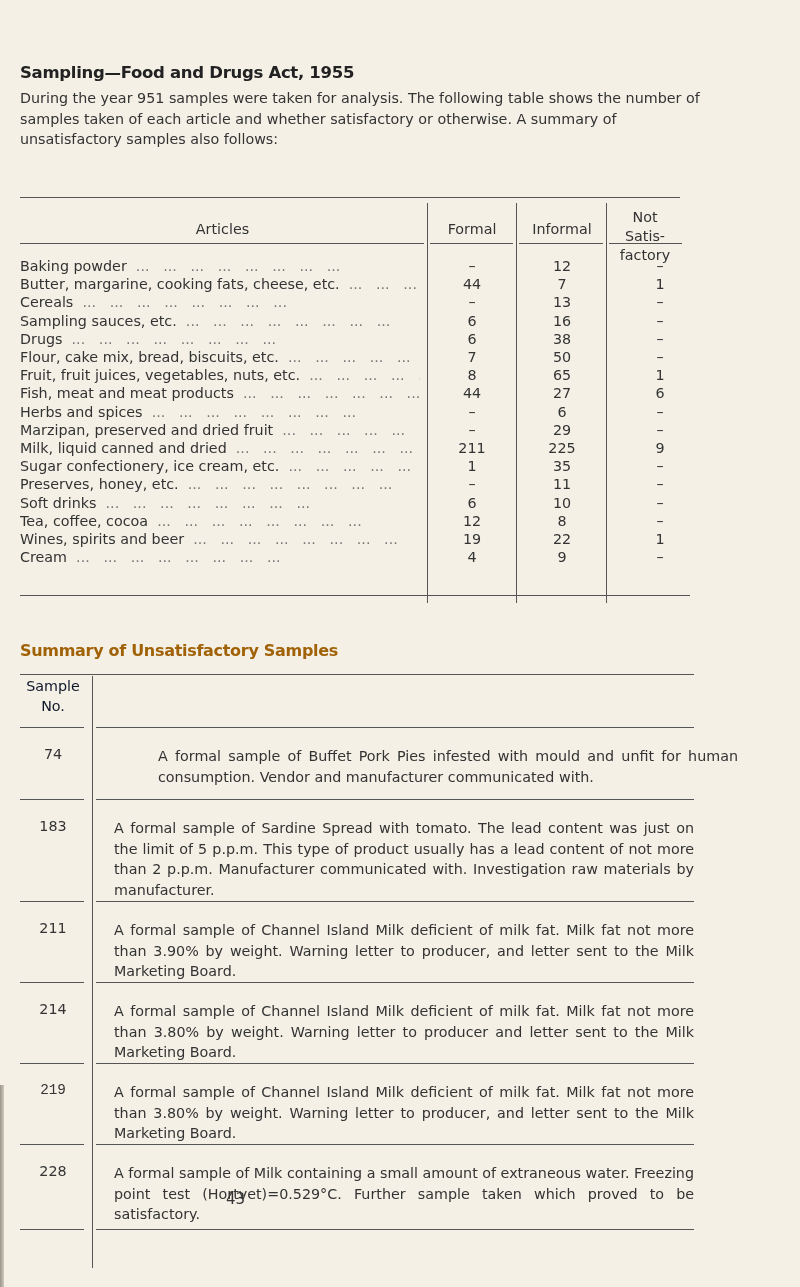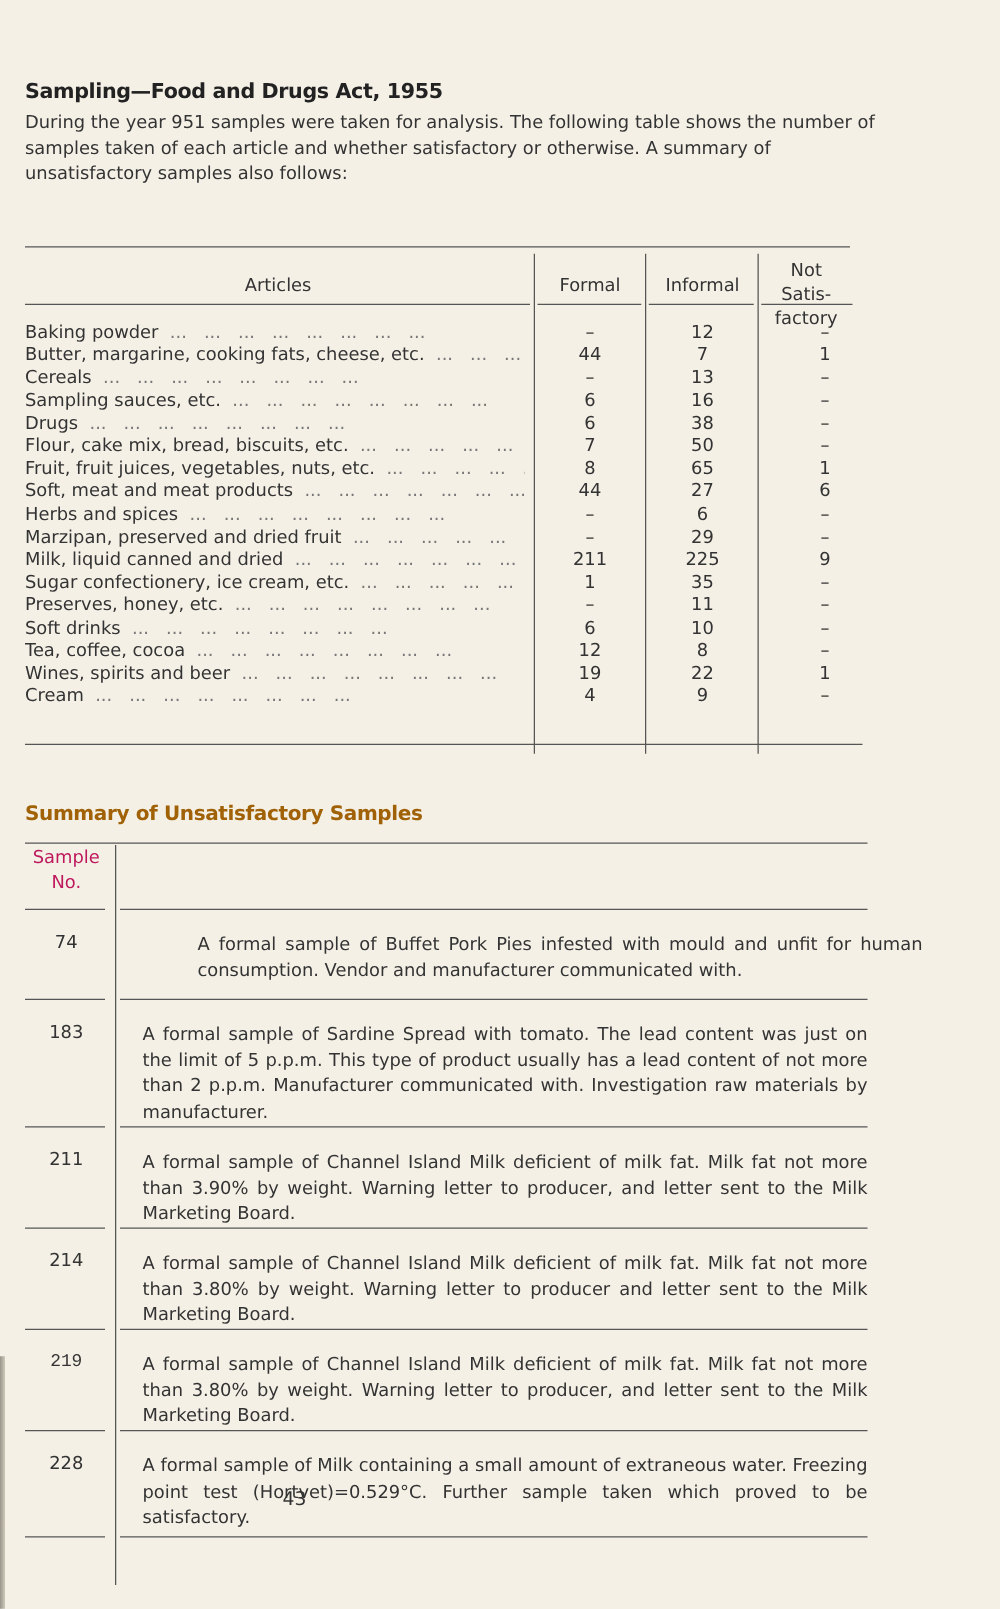--- a/index.html
+++ b/index.html
@@ -30,21 +30,21 @@
   .rows { position:absolute; left:20px; top:258px; }
   .row { position:absolute; left:0; height:18px; font-size:14.3px; color:#333; white-space:nowrap; }
   .row .article { position:absolute; left:0; width:400px; overflow:hidden; }
   .row .num { position:absolute; width:60px; text-align:center; }
   .dotfill { color:#777; letter-spacing:0; }
   .summary-heading {
     position:absolute; left:20px; top:641px;
     font-size:16px; font-weight:bold; color:#a16207; letter-spacing:-0.3px;
   }
   .s-hdr { position:absolute; left:20px; top:676px; width:66px; text-align:center;
-    font-size:14.3px; line-height:20px; color:#be185d; }
+    font-size:14.3px; line-height:20px; color:#0f172a; }
   .s-no { position:absolute; left:20px; width:66px; text-align:center; font-size:14.3px; color:#333; }
   .s-text { position:absolute; left:114px; width:580px; font-size:14.3px; line-height:20.5px;
     color:#333; text-align:justify; }
   .page-no { position:absolute; left:226px; top:1190px; font-size:15px; color:#333; }
 </style>
 </head>
 <body>
 
 <div class="gutter"></div>
 
@@ -109,21 +109,21 @@
         <span class="num" style="left:512px;">50</span>
         <span class="num" style="left:610px;">–</span>
       </div>
       <div class="row" style="top: 109.2px;">
         <span class="article"><span>Fruit, fruit juices, vegetables, nuts, etc.</span><span class="dotfill"> &nbsp;... &nbsp;&nbsp;... &nbsp;&nbsp;... &nbsp;&nbsp;... &nbsp;&nbsp;... &nbsp;&nbsp;... &nbsp;&nbsp;... &nbsp;&nbsp;...</span></span>
         <span class="num" style="left:422px;">8</span>
         <span class="num" style="left:512px;">65</span>
         <span class="num" style="left:610px;">1</span>
       </div>
       <div class="row" style="top: 127.4px;">
-        <span class="article"><span>Soft, meat and meat products</span><span class="dotfill"> &nbsp;... &nbsp;&nbsp;... &nbsp;&nbsp;... &nbsp;&nbsp;... &nbsp;&nbsp;... &nbsp;&nbsp;... &nbsp;&nbsp;... &nbsp;&nbsp;...</span></span>
+        <span class="article"><span>Fish, meat and meat products</span><span class="dotfill"> &nbsp;... &nbsp;&nbsp;... &nbsp;&nbsp;... &nbsp;&nbsp;... &nbsp;&nbsp;... &nbsp;&nbsp;... &nbsp;&nbsp;... &nbsp;&nbsp;...</span></span>
         <span class="num" style="left:422px;">44</span>
         <span class="num" style="left:512px;">27</span>
         <span class="num" style="left:610px;">6</span>
       </div>
       <div class="row" style="top: 145.6px;">
         <span class="article"><span>Herbs and spices</span><span class="dotfill"> &nbsp;... &nbsp;&nbsp;... &nbsp;&nbsp;... &nbsp;&nbsp;... &nbsp;&nbsp;... &nbsp;&nbsp;... &nbsp;&nbsp;... &nbsp;&nbsp;...</span></span>
         <span class="num" style="left:422px;">–</span>
         <span class="num" style="left:512px;">6</span>
         <span class="num" style="left:610px;">–</span>
       </div>

